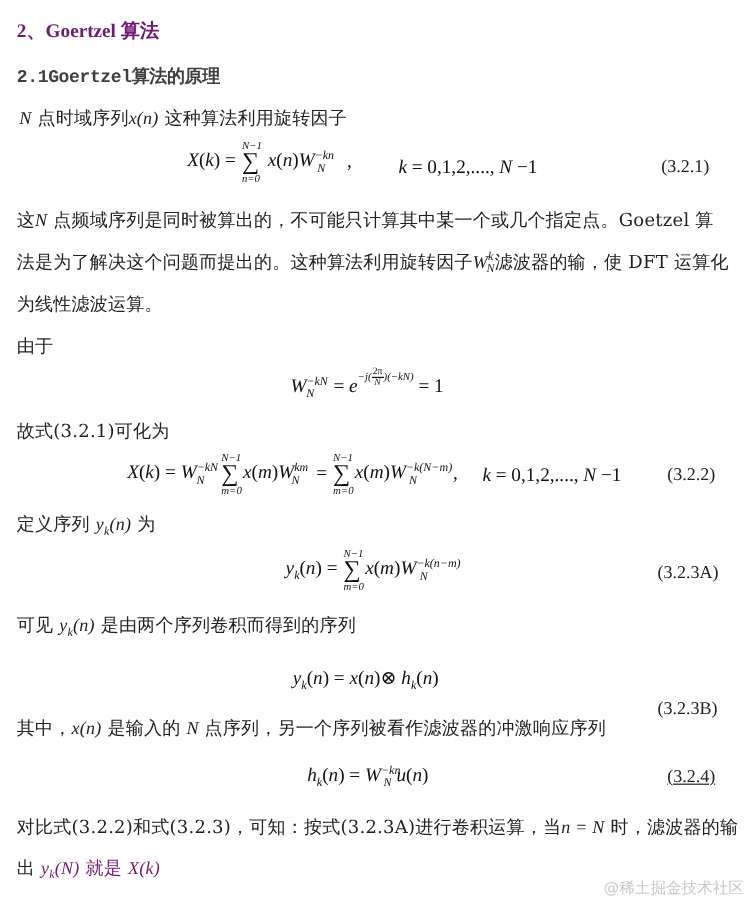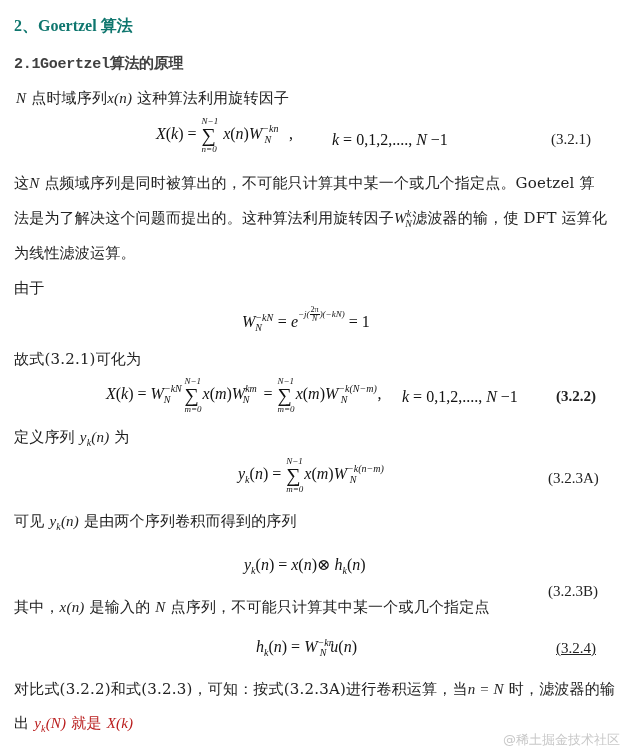--- a/index.html
+++ b/index.html
@@ -2,36 +2,36 @@
 <html><head>
 <meta charset="utf-8">
 <style>
   html, body { margin: 0; padding: 0; background: #ffffff; }
   body {
     width: 622px; height: 752px; position: relative; overflow: hidden;
     font-family: "DejaVu Serif", "Liberation Serif", serif;
     color: #1a1a1a;
   }
   .abs { position: absolute; white-space: nowrap; }
-  .h1 { font-family: "Liberation Serif", "DejaVu Serif", serif; font-weight: bold; font-size: 16px; color: #0f766e; }
+  .h1 { font-family: "Liberation Serif", "DejaVu Serif", serif; font-weight: bold; font-size: 16px; color: #701a75; }
   .h2 { font-family: "Liberation Mono", "DejaVu Sans Mono", monospace; font-weight: bold; font-size: 15px; color: #404040; letter-spacing: -0.3px; }
   .p { font-size: 15px; color: #222; letter-spacing: 0.2px; }
   .m { font-family: "Liberation Serif", "DejaVu Serif", serif; font-style: italic; }
   .r { font-family: "Liberation Serif", "DejaVu Serif", serif; font-style: normal; }
   .eq { font-family: "Liberation Serif", "DejaVu Serif", serif; font-size: 16px; color: #111; }
   .eqno { font-family: "Liberation Serif", "DejaVu Serif", serif; font-size: 15px; color: #222; }
   sub, sup { font-size: 10px; line-height: 0; }
   .sum { display: inline-block; position: relative; text-align: left; vertical-align: middle; margin: 0 1px; }
   .sum .top, .sum .bot { display: block; font-size: 9px; font-style: italic; line-height: 10px; }
   .sum .sig { display: block; font-size: 20px; line-height: 18px; font-style: normal; }
   .frac { display: inline-block; vertical-align: middle; text-align: center; font-size: 8px; line-height: 8px; }
   .frac .num { display: block; border-bottom: 1px solid #111; padding: 0 1px; }
   .frac .den { display: block; }
   .wm { font-family: "DejaVu Sans", sans-serif; font-size: 13px; color: #c8c8c8; }
-  .faded { color: #b91c1c; }
+  .faded { color: #701a75; }
 </style>
 </head>
 <body>
 
 <div class="abs h1" style="left:14px; top:16px;">2、Goertzel 算法</div>
 <div class="abs h2" style="left:14px; top:54px;">2.1Goertzel算法的原理</div>
 
 <div class="abs p" style="left:16px; top:89px;">
   <span class="m">N</span><span> 点时域序列</span><span class="m">x(n)</span><span> 这种算法利用旋转因子</span>
 </div>
@@ -67,21 +67,21 @@
 
 <div class="abs eq" style="left:106px; top:376px;">
   <span class="m">X</span>(<span class="m">k</span>) = <span class="m">W</span><sup class="m">−kN</sup><sub class="m" style="margin-left:-18px;">N</sub>
   <span class="sum" style="margin-left:10px;"><span class="top">N−1</span><span class="sig">∑</span><span class="bot">m=0</span></span><span class="m">x</span>(<span class="m">m</span>)<span class="m">W</span><sup class="m">km</sup><sub class="m" style="margin-left:-14px;">N</sub>
   <span style="margin-left:10px;">=</span>
   <span class="sum"><span class="top">N−1</span><span class="sig">∑</span><span class="bot">m=0</span></span><span class="m">x</span>(<span class="m">m</span>)<span class="m">W</span><sup class="m">−k(N−m)</sup><sub class="m" style="margin-left:-36px;">N</sub><span style="margin-left:30px;">,</span>
 </div>
 <div class="abs eq" style="left:402px; top:388px;">
   <span class="m">k</span> = 0,1,2,...., <span class="m">N</span> −1
 </div>
-<div class="abs eqno" style="left:556px; top:388px;font-weight:bold;">(3.2.2)</div>
+<div class="abs eqno" style="left:556px; top:388px;">(3.2.2)</div>
 
 <div class="abs p" style="left:14px; top:428px;">
   <span>定义序列 </span><span class="m">y<sub>k</sub></span><span class="m">(n)</span><span> 为</span>
 </div>
 
 <div class="abs eq" style="left:238px; top:456px;">
   <span class="m">y</span><sub class="m">k</sub>(<span class="m">n</span>) =
   <span class="sum"><span class="top">N−1</span><span class="sig">∑</span><span class="bot">m=0</span></span><span class="m">x</span>(<span class="m">m</span>)<span class="m">W</span><sup class="m">−k(n−m)</sup><sub class="m" style="margin-left:-34px;">N</sub>
 </div>
 <div class="abs eqno" style="left:548px; top:470px;">(3.2.3A)</div>
@@ -89,21 +89,21 @@
 <div class="abs p" style="left:14px; top:512px;">
   <span>可见 </span><span class="m">y<sub>k</sub></span><span class="m">(n)</span><span> 是由两个序列卷积而得到的序列</span>
 </div>
 
 <div class="abs eq" style="left:244px; top:555px;">
   <span class="m">y</span><sub class="m">k</sub>(<span class="m">n</span>) = <span class="m">x</span>(<span class="m">n</span>)⊗ <span class="m">h</span><sub class="m">k</sub>(<span class="m">n</span>)
 </div>
 <div class="abs eqno" style="left:548px; top:555px;margin-top:28px;">(3.2.3B)</div>
 
 <div class="abs p" style="left:14px; top:598px;">
-  <span>其中，</span><span class="m">x(n)</span><span> 是输入的 </span><span class="m">N</span><span> 点序列，不可能只计算其中某一个或几个指定点</span>
+  <span>其中，</span><span class="m">x(n)</span><span> 是输入的 </span><span class="m">N</span><span> 点序列，另一个序列被看作滤波器的冲激响应序列</span>
 </div>
 
 <div class="abs eq" style="left:256px; top:638px;">
   <span class="m">h</span><sub class="m">k</sub>(<span class="m">n</span>) = <span class="m">W</span><sup class="m">−kn</sup><sub class="m" style="margin-left:-14px;">N</sub><span class="m" style="margin-left:4px;">u</span>(<span class="m">n</span>)
 </div>
 <div class="abs eqno" style="left:556px; top:640px;text-decoration:underline;">(3.2.4)</div>
 
 <div class="abs p" style="left:14px; top:680px;">
   <span>对比式(3.2.2)和式(3.2.3)，可知：按式(3.2.3A)进行卷积运算，当</span><span class="m">n = N</span><span> 时，滤波器的输</span>
 </div>

